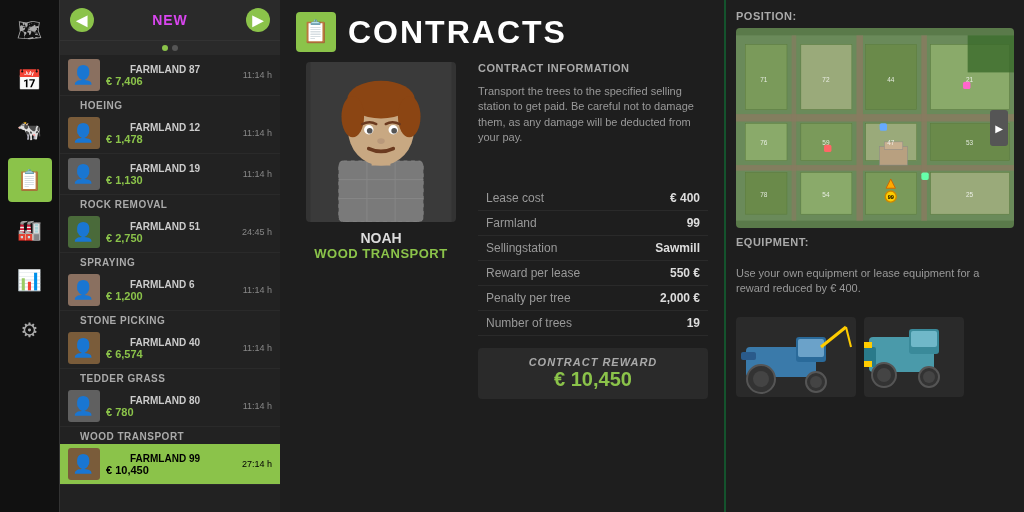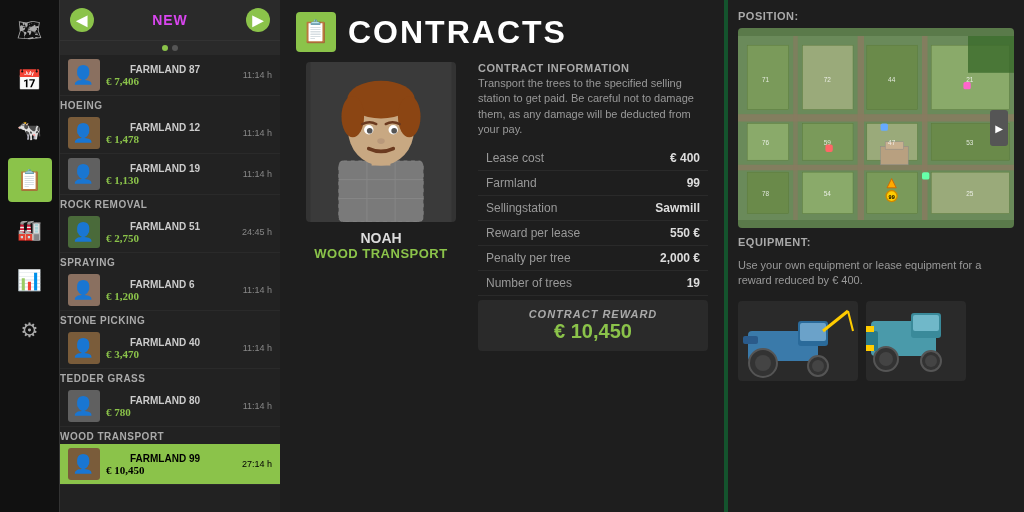--- a/index.html
+++ b/index.html
@@ -95,21 +95,21 @@
       overflow-x: hidden;
     }
     .list-scroll::-webkit-scrollbar { width: 4px; }
     .list-scroll::-webkit-scrollbar-track { background: #1a1a1a; }
     .list-scroll::-webkit-scrollbar-thumb { background: #555; }
 
     .category-label {
       font-size: 10px;
       font-weight: bold;
       color: #aaa;
-      padding: 4px 0 2px;
+      padding: 4px 20px 2px;
       text-transform: uppercase;
       letter-spacing: 0.5px;
     }
 
     .contract-item {
       display: flex;
       align-items: center;
       padding: 4px 8px;
       cursor: pointer;
       border-bottom: 1px solid #2a2a2a;
@@ -142,21 +142,20 @@
       font-size: 10px;
       font-weight: bold;
       color: #ccc;
       text-transform: uppercase;
       margin-left: 24px;
     }
     .contract-price {
       font-size: 11px;
       color: #8bc34a;
       font-weight: bold;
-      font-family: Liberation Serif, serif;
     }
     .contract-item.selected .contract-price { color: #000; }
 
     .contract-time {
       font-size: 9px;
       color: #888;
       text-align: right;
       flex-shrink: 0;
     }
 
@@ -232,20 +231,21 @@
       color: #8bc34a;
       font-weight: bold;
       text-align: center;
       letter-spacing: 0.5px;
     }
 
     .contract-details-section {
       flex: 1;
       display: flex;
       flex-direction: column;
+      gap: 8px;
     }
 
     .section-title {
       font-size: 11px;
       font-weight: bold;
       color: #aaa;
       text-transform: uppercase;
       letter-spacing: 0.5px;
       margin-bottom: 2px;
     }
@@ -253,20 +253,21 @@
     .contract-desc {
       font-size: 11px;
       color: #999;
       line-height: 1.4;
       margin-bottom: 8px;
     }
 
     .detail-table {
       width: 100%;
       border-collapse: collapse;
+      margin-top: 24px;
     }
     .detail-table tr {
       border-bottom: 1px solid #2a2a2a;
     }
     .detail-table td {
       padding: 5px 8px;
       font-size: 12px;
     }
     .detail-table td:first-child {
       color: #999;
@@ -295,40 +296,40 @@
     .reward-amount {
       font-size: 20px;
       font-weight: bold;
       color: #8bc34a;
     }
 
     
     .right-panel {
       width: 300px;
       background: #1e1e1e;
-      border-left: 4px solid #14532d;
+      border-left: 2px solid #14532d;
       display: flex;
       flex-direction: column;
       padding: 10px;
       gap: 8px;
       overflow: hidden;
       flex-shrink: 0;
     }
 
     .position-section { display: flex; flex-direction: column; gap: 4px; }
     .map-container {
       width: 100%;
       height: 200px;
       background: #5a7a4a;
       border-radius: 4px;
       overflow: hidden;
       position: relative;
     }
 
-    .equipment-section { display: flex; flex-direction: column; gap: 8px; }
+    .equipment-section { display: flex; flex-direction: column; gap: 16px; }
     .equipment-desc {
       font-size: 11px;
       color: #999;
       line-height: 1.4;
     }
     .equipment-images {
       display: flex;
       gap: 8px;
       align-items: flex-end;
       margin-top: 4px;
@@ -433,21 +434,21 @@
         <div class="contract-price">€ 1,200</div>
       </div>
       <div class="contract-time">11:14 h</div>
     </div>
 
     <div class="category-label">STONE PICKING</div>
     <div class="contract-item">
       <div class="avatar brown">👤</div>
       <div class="contract-info">
         <div class="contract-name">FARMLAND 40</div>
-        <div class="contract-price">€ 3,470</div>
+        <div class="contract-price">€ 6,574</div>
       </div>
       <div class="contract-time">11:14 h</div>
     </div>
 
     <div class="category-label">TEDDER GRASS</div>
     <div class="contract-item">
       <div class="avatar gray">👤</div>
       <div class="contract-info">
         <div class="contract-name">FARMLAND 80</div>
         <div class="contract-price">€ 780</div>

